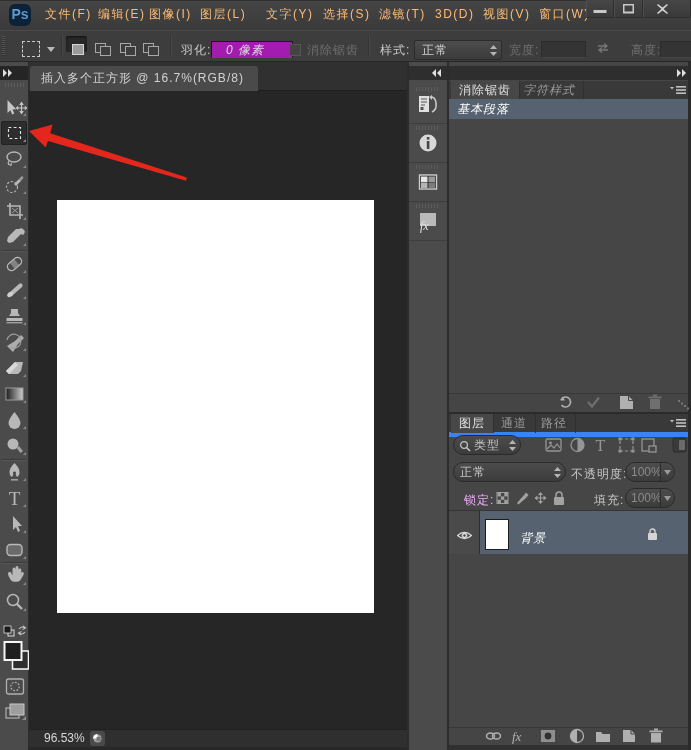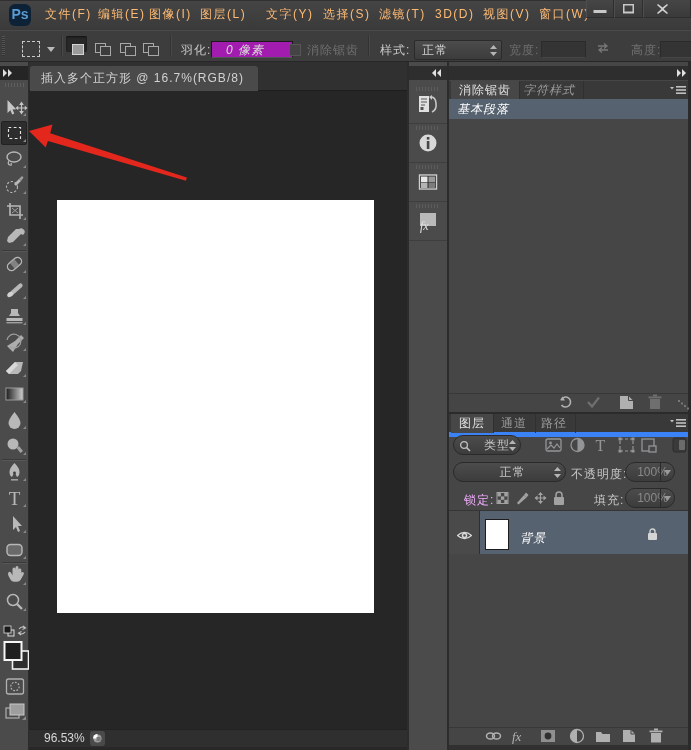--- a/index.html
+++ b/index.html
@@ -51,21 +51,21 @@
 
 #rightpanels{left:449px;top:62px;width:242px;height:688px;background:#464646;}
 #rphead{left:449px;top:66px;width:239px;height:14px;background:#2e2e2e;box-sizing:border-box;}
 .ptabbar{position:absolute;left:449px;width:242px;height:19px;background:#393939;}
 .ptab{position:absolute;top:0;height:19px;line-height:19px;padding:0 8px;color:#9a9a9a;border-right:1px solid #303030;}
 .ptab.active{background:#474747;color:#e2e2e2;}
 .pmenuicon{position:absolute;right:5px;top:5px;width:16px;height:10px;}
 #pararow{left:449px;top:99px;width:239px;height:20px;background:#56626f;color:#fff;line-height:20px;padding-left:9px;box-sizing:border-box;}
 #parabottom{left:449px;top:393px;width:242px;height:19px;background:#454545;border-top:1px solid #383838;box-sizing:border-box;}
 .combo{position:absolute;background:linear-gradient(#4c4c4c,#3c3c3c);border:1px solid #2a2a2a;border-radius:10px;
-  color:#c6c6c6;box-sizing:border-box;text-align:center;}
+  color:#c6c6c6;box-sizing:border-box;}
 #layerrow{left:480px;top:511px;width:208px;height:43px;background:#56626f;}
 #llbottom{left:449px;top:727px;width:242px;height:18px;background:#454545;border-top:1px solid #383838;box-sizing:border-box;}
 #llbottom2{left:449px;top:745px;width:242px;height:5px;background:#303030;}
 svg{display:block;}
 </style>
 </head>
 <body>
 <div id="app">
 
   <div id="titlebar" class="abs"></div>

